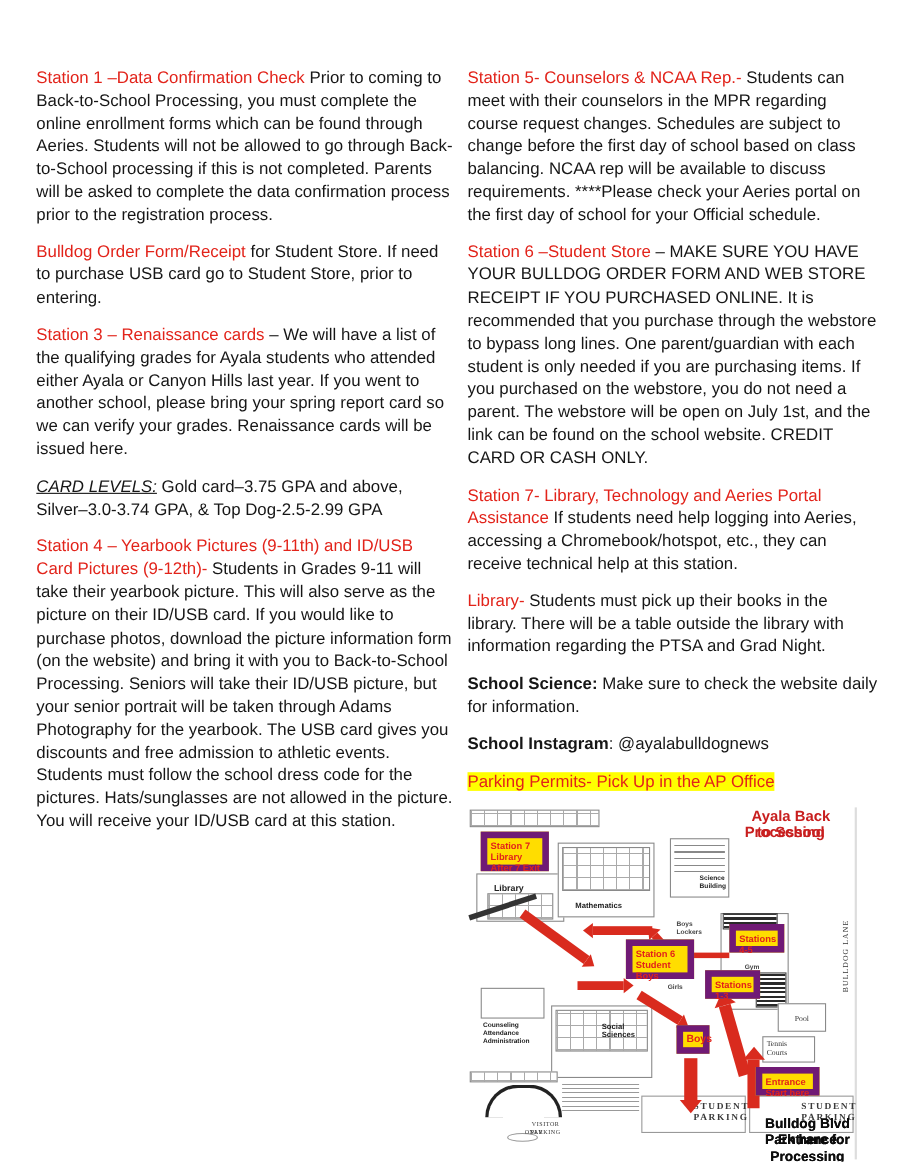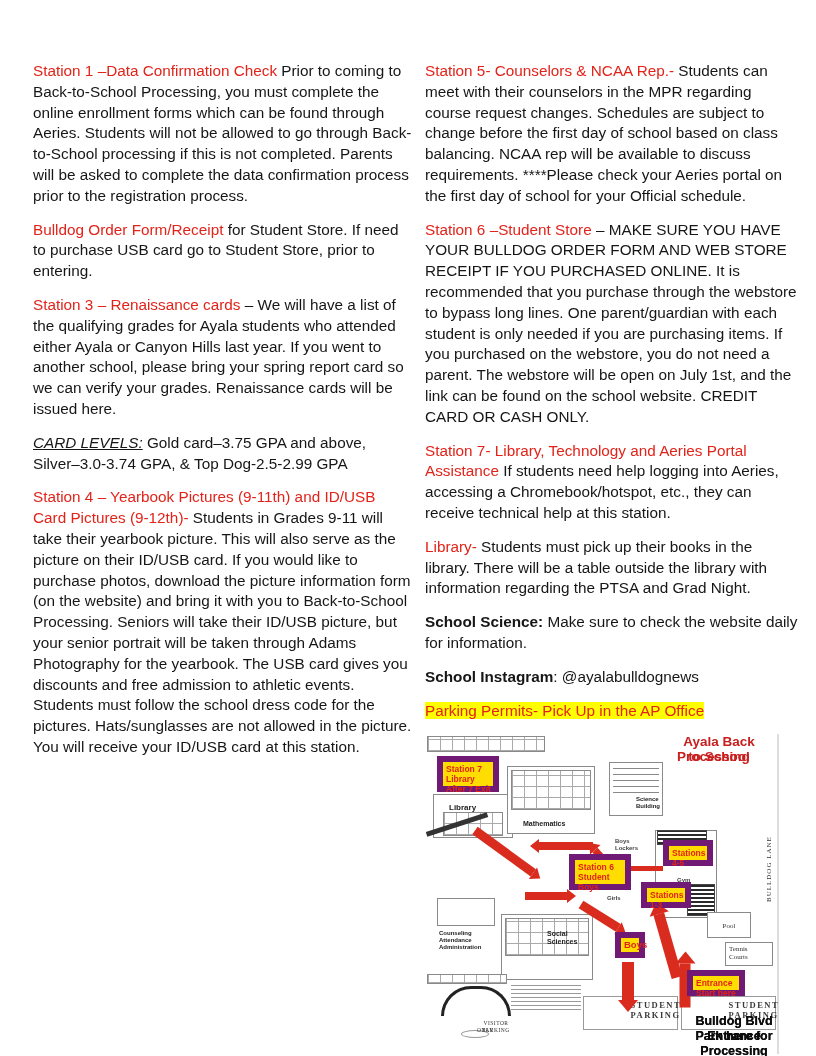--- a/index.html
+++ b/index.html
@@ -98,21 +98,21 @@
         <span>Sciences</span>
       </div>
     <div class="blbl" style="left:14px;top:196px;font-size:6px;line-height:7px;text-align:left;">
         <span>Counseling</span>
         <br>
         <span>Attendance</span>
         <br>
         <span>Administration</span>
       </div>
     <div class="bldg serif" style="left:282px;top:178px;width:44px;height:26px;font-size:7px;padding:3px;color:#333;text-align:center;">Pool</div>
-    <div class="bldg serif" style="left:300px;top:208px;width:48px;height:24px;font-size:7px;line-height:8px;padding:2px 3px;color:#333;">
+    <div class="bldg serif" style="left:268px;top:208px;width:48px;height:24px;font-size:7px;line-height:8px;padding:2px 3px;color:#333;">
         <span>Tennis</span>
         <br>
         <span>Courts</span>
       </div>
     <div class="lane" style="left:334px;top:98px;height:70px;">BULLDOG LANE</div>
     <div class="serif" style="left:14px;top:286px;width:76px;font-size:5.5px;line-height:6.5px;text-align:center;color:#333;letter-spacing:.5px;">
         <span>VISITOR PARKING</span>
         <br>
         <span>ONLY</span>
       </div>

